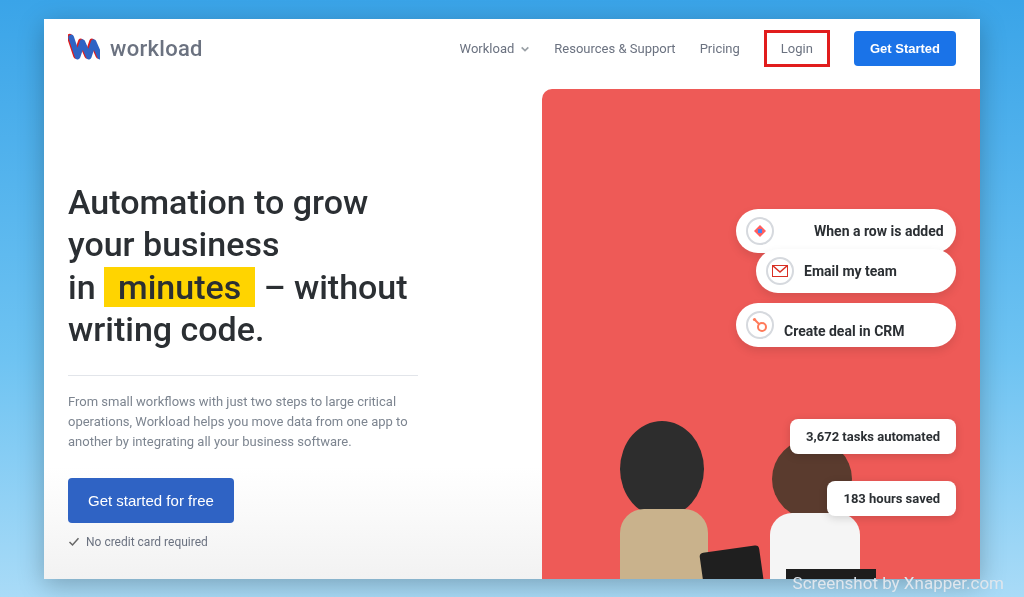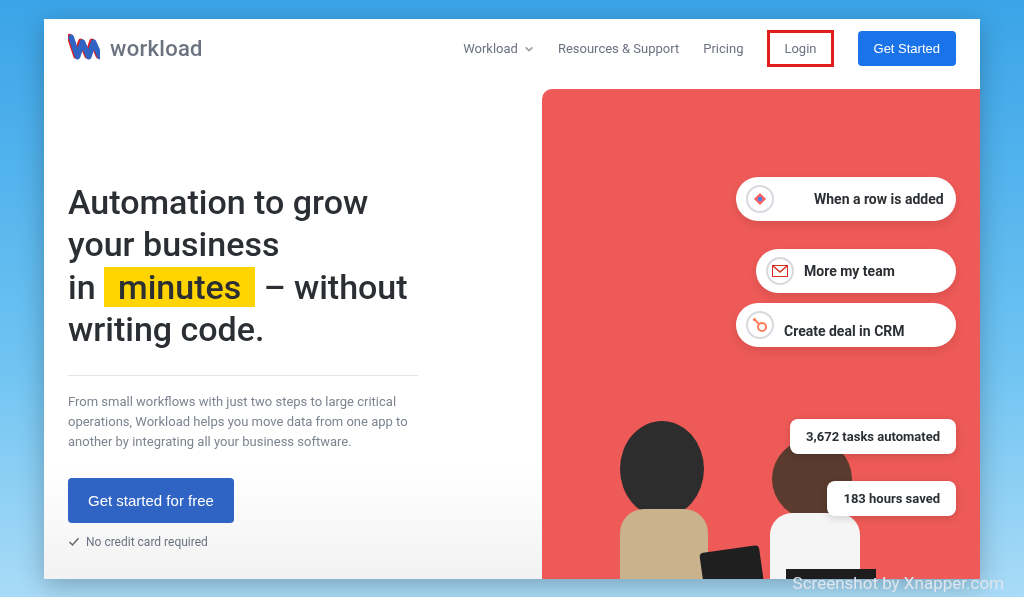--- a/index.html
+++ b/index.html
@@ -20,21 +20,21 @@
     }
     .brand { display: flex; align-items: center; gap: 10px; }
     .brand-name { color: #6b7280; font-size: 22px; font-weight: 500; letter-spacing: .3px; }
     .nav { display: flex; align-items: center; gap: 24px; }
     .nav-link { color: #6b7280; font-size: 13px; display: inline-flex; align-items: center; gap: 6px; cursor: pointer; }
     .nav-link.login-highlight {
       border: 3px solid #e11d1d; padding: 8px 14px;
     }
     .get-started-btn {
       background: #1a73e8; color: #fff; border: none; border-radius: 4px;
-      padding: 10px 16px; font-size: 13px; cursor: pointer; font-weight: 400;
+      padding: 10px 16px; font-size: 13px; cursor: pointer; font-weight: 700;
     }
     .chev { width: 10px; height: 10px; }
     .chev path { stroke: #9aa0a6; stroke-width: 2; fill: none; }
     
     .main { display: flex; height: calc(100% - 60px); }
     .left { width: 50%; padding: 70px 0 0 24px; }
     .right { width: 50%; position: relative; }
     .hero-title {
       font-size: 34px; line-height: 1.25; color: #2b2f33; font-weight: 500;
       max-width: 400px;
@@ -59,21 +59,21 @@
       position: absolute; right: 24px; background: #fff; border-radius: 28px;
       display: flex; align-items: center; gap: 10px; padding: 8px 16px 8px 10px;
       box-shadow: 0 4px 10px rgba(0,0,0,.1); font-weight: 700; color: #2b2f33; font-size: 14px;
       white-space: nowrap;
     }
     .card .icon-wrap {
       width: 28px; height: 28px; border-radius: 50%; border: 2px solid #d6d9de;
       display: flex; align-items: center; justify-content: center; flex-shrink: 0;
       background: #fff;
     }
-    .card.c1 { top: 88px; width: 220px; gap: 40px; }
+    .card.c1 { top: 120px; width: 220px; gap: 40px; }
     .card.c2 { top: 160px; width: 200px; }
     .card.c3 { top: 214px; width: 220px; align-items: flex-end; }
     .stat {
       position: absolute; right: 24px; background: #fff; border-radius: 8px;
       padding: 10px 16px; box-shadow: 0 2px 8px rgba(0,0,0,.15);
       font-weight: 700; color: #2b2f33; font-size: 13px; white-space: nowrap;
     }
     .stat.s1 { top: 330px; }
     .stat.s2 { top: 392px; }
     
@@ -157,21 +157,21 @@
           </span>
           <span>When a row is added</span>
         </div>
         <div class="card c2">
           <span class="icon-wrap">
             <svg width="16" height="12" viewBox="0 0 16 12">
                 <rect x="0.5" y="0.5" width="15" height="11" fill="#fff" stroke="#d93025"></rect>
                 <path d="M0.5 0.5 L8 7 L15.5 0.5" fill="none" stroke="#d93025" stroke-width="1.5"></path>
               </svg>
           </span>
-          <span>More my team</span>
+          <span>Email my team</span>
         </div>
         <div class="card c3">
           <span class="icon-wrap">
             <svg width="16" height="16" viewBox="0 0 16 16">
                 <circle cx="10" cy="10" r="4" fill="none" stroke="#ff7a59" stroke-width="2"></circle>
                 <line x1="2" y1="2" x2="7" y2="7" stroke="#ff7a59" stroke-width="2"></line>
                 <circle cx="2.5" cy="2.5" r="1.6" fill="#ff7a59"></circle>
               </svg>
           </span>
           <span>Create deal in CRM</span>

